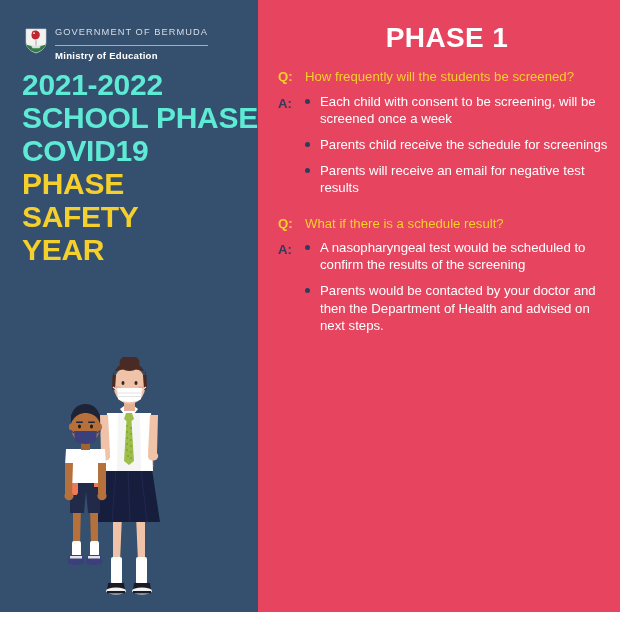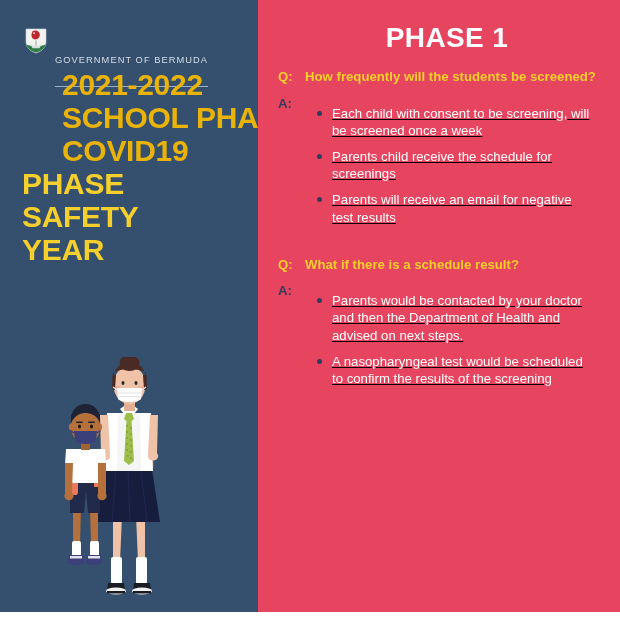--- a/index.html
+++ b/index.html
@@ -52,23 +52,22 @@
     display: flex;
     flex-direction: column;
   }
   #gov-line {
     font-size: 9.3px;
     letter-spacing: 1.05px;
     color: #d8dde5;
     font-weight: 400;
     white-space: nowrap;
     line-height: 12px;
-    padding-bottom: 20px;
+    padding-bottom: 7px;
     border-bottom: 1px solid #9fb0c4;
-    margin-top: 28px;
   }
   #ministry-line {
     font-size: 9.6px;
     letter-spacing: 0.25px;
     color: #ffffff;
     font-weight: bold;
     white-space: nowrap;
     line-height: 14px;
     padding-top: 3px;
   }
@@ -80,21 +79,21 @@
     top: 68px;
     width: 236px;
   }
   .hl-line {
     font-size: 30px;
     font-weight: bold;
     line-height: 33px;
     letter-spacing: -0.3px;
     white-space: nowrap;
   }
-  .hl-white { color: #eab308; margin-left: 40px; }
+  .hl-white { color: #5eead4; }
   .hl-yellow { color: #f5cf2b; }
 
   
   #illustration {
     position: absolute;
     left: 0;
     bottom: 0;
     width: 258px;
     height: 255px;
   }
@@ -141,43 +140,42 @@
     width: 27px;
     color: #f5cf2b;
     font-size: 13.2px;
     font-weight: bold;
     line-height: 17.5px;
   }
   .q-text {
     flex: 1 1 auto;
     color: #f5cf2b;
     font-size: 13.2px;
-    font-weight: bold;
+    font-weight: normal;
     line-height: 17.5px;
   }
 
   .a-row {
     display: flex;
     align-items: flex-start;
   }
   .a-label {
     flex: 0 0 auto;
     width: 27px;
     color: #2c3e5c;
     font-size: 13.2px;
     font-weight: bold;
     line-height: 19px;
     padding-top: 1px;
   }
   .a-list {
     flex: 1 1 auto;
     list-style: none;
-    margin: 12px;
+    margin: 0;
     padding: 0;
-    text-decoration: underline;
   }
   .a-item {
     position: relative;
     padding-left: 15px;
     color: #ffffff;
     font-size: 13.2px;
     line-height: 17.2px;
     margin-bottom: 9px;
   }
   .a-item:last-child { margin-bottom: 0; }
@@ -208,20 +206,21 @@
 
         <path d="M7 18.8 L17 18.8 L15.4 21.2 L8.6 21.2 Z" fill="#d9dde2"></path>
         <path d="M11.6 13.2 L12.4 13.2 L12.4 18.6 L11.6 18.6 Z" fill="#8a8f96"></path>
 
         <path d="M8.5 4.2 C11 3.2 13.5 3.4 15 5.2 C16.3 6.8 16 9.4 14.6 11 C13.2 12.6 10.6 12.9 9 11.8 C7.2 10.6 6.9 7.4 8.5 4.2 Z" fill="#c0262f"></path>
         <circle cx="10" cy="6.2" r="0.9" fill="#f2f2ef"></circle>
       </svg>
 
       <div id="logo-text-block">
         <div id="gov-line">GOVERNMENT OF BERMUDA</div>
+        <div id="ministry-line">Ministry of Education</div>
       </div>
     </div>
 
     <div id="headline">
       <div class="hl-line hl-white">2021-2022</div>
       <div class="hl-line hl-white">SCHOOL PHASE</div>
       <div class="hl-line hl-white">COVID19</div>
       <div class="hl-line hl-yellow">PHASE</div>
       <div class="hl-line hl-yellow">SAFETY</div>
       <div class="hl-line hl-yellow">YEAR</div>
@@ -393,25 +392,25 @@
       <div class="qa-block" style="margin-top:18px;">
         <div class="q-row">
           <div class="q-label">Q:</div>
           <div class="q-text">What if there is a schedule result?</div>
         </div>
         <div class="a-row">
           <div class="a-label">A:</div>
           <ul class="a-list">
             <li class="a-item">
               <span class="a-bullet"></span>
-              <span>Parents would be contacted by your doctor and then the Department of Health and advised on next steps.</span>
+              <span>A nasopharyngeal test would be scheduled to confirm the results of the screening</span>
             </li>
             <li class="a-item">
               <span class="a-bullet"></span>
-              <span>A nasopharyngeal test would be scheduled to confirm the results of the screening</span>
+              <span>Parents would be contacted by your doctor and then the Department of Health and advised on next steps.</span>
             </li>
           </ul>
         </div>
       </div>
 
     </div>
   </div>
 </div>
 
 </body></html>

